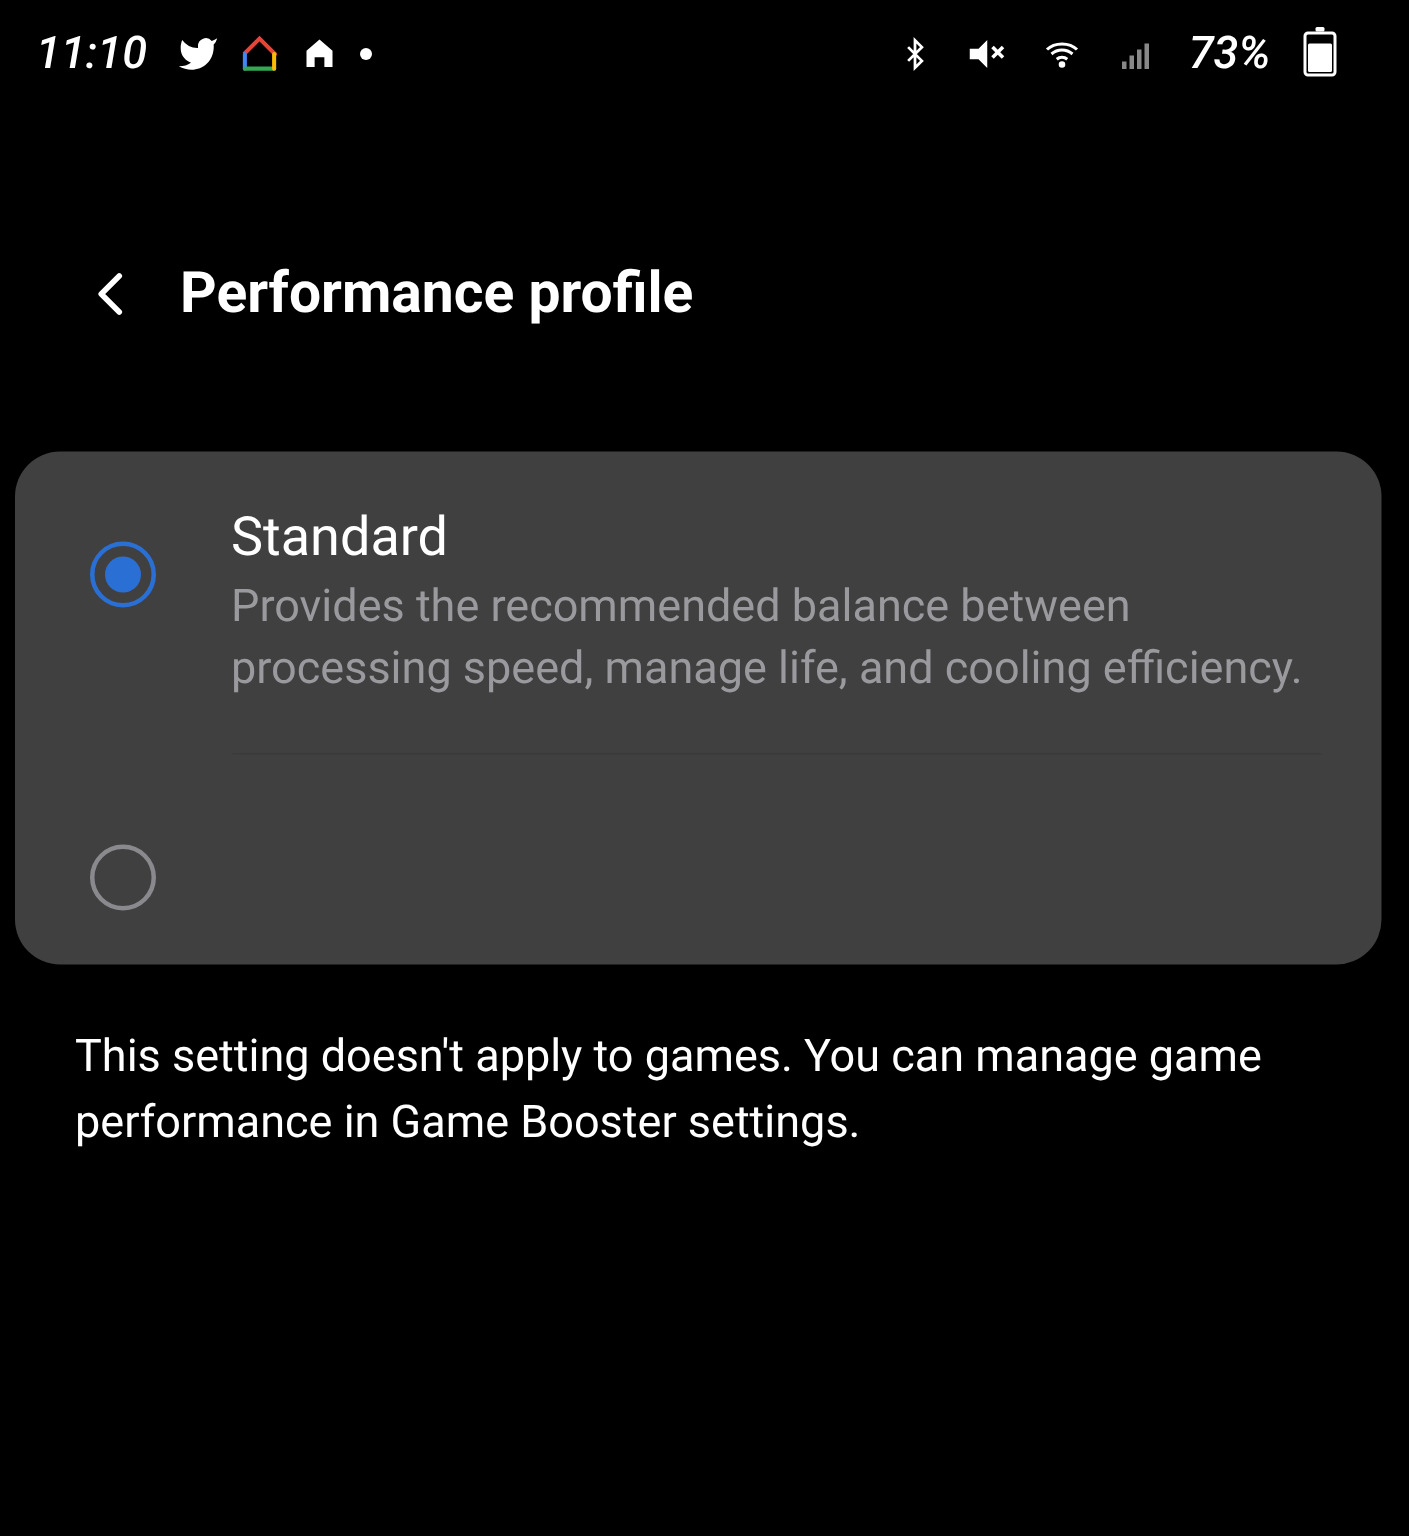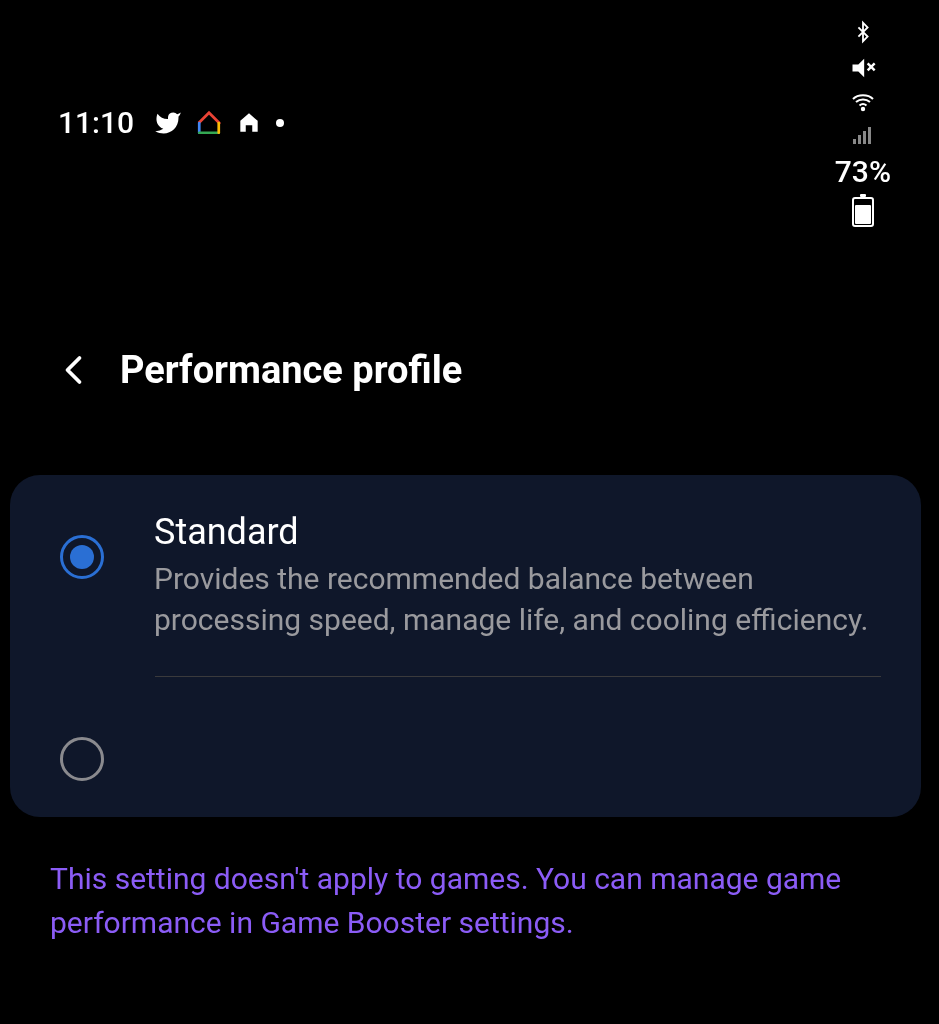--- a/index.html
+++ b/index.html
@@ -12,34 +12,34 @@
     height: 1024px;
     background: #000000;
     font-family: -apple-system, BlinkMacSystemFont, 'Segoe UI', Roboto, sans-serif;
     color: #ffffff;
     overflow: hidden;
   }
   .status-bar {
     display: flex;
     justify-content: space-between;
     align-items: center;
-    padding: 18px 48px 18px 58px;
+    padding: 18px 48px 18px 24px;
     font-size: 28px;
     font-weight: 500;
+    font-style: italic;
   }
   .status-left {
     display: flex;
     align-items: center;
     gap: 14px;
   }
   .status-right {
     display: flex;
     align-items: center;
-    gap: 8px;
-    flex-direction: column;
+    gap: 22px;
   }
   .status-time {
     font-size: 30px;
     font-weight: 500;
     margin-right: 6px;
   }
   .header {
     display: flex;
     align-items: center;
     padding: 100px 30px 40px 50px;
@@ -52,21 +52,21 @@
     align-items: center;
     justify-content: center;
     cursor: pointer;
   }
   .page-title {
     font-size: 38px;
     font-weight: 700;
     color: #ffffff;
   }
   .options-card {
-    background: #0f172a;
+    background: #404040;
     border-radius: 30px;
     margin: 40px 18px 0 10px;
     padding: 0;
   }
   .option-row {
     display: flex;
     align-items: flex-start;
     padding: 36px 40px 36px 50px;
     gap: 50px;
     cursor: pointer;
@@ -109,21 +109,21 @@
     line-height: 1.35;
   }
   .divider {
     height: 1px;
     background: #3a3a3c;
     margin-left: 145px;
     margin-right: 40px;
   }
   .footer-note {
     font-size: 30px;
-    color: #8b5cf6;
+    color: #ffffff;
     line-height: 1.45;
     padding: 40px 60px 20px 50px;
   }
   .icon-inline {
     display: inline-flex;
     align-items: center;
   }
   .battery-box {
     width: 22px;
     height: 30px;

